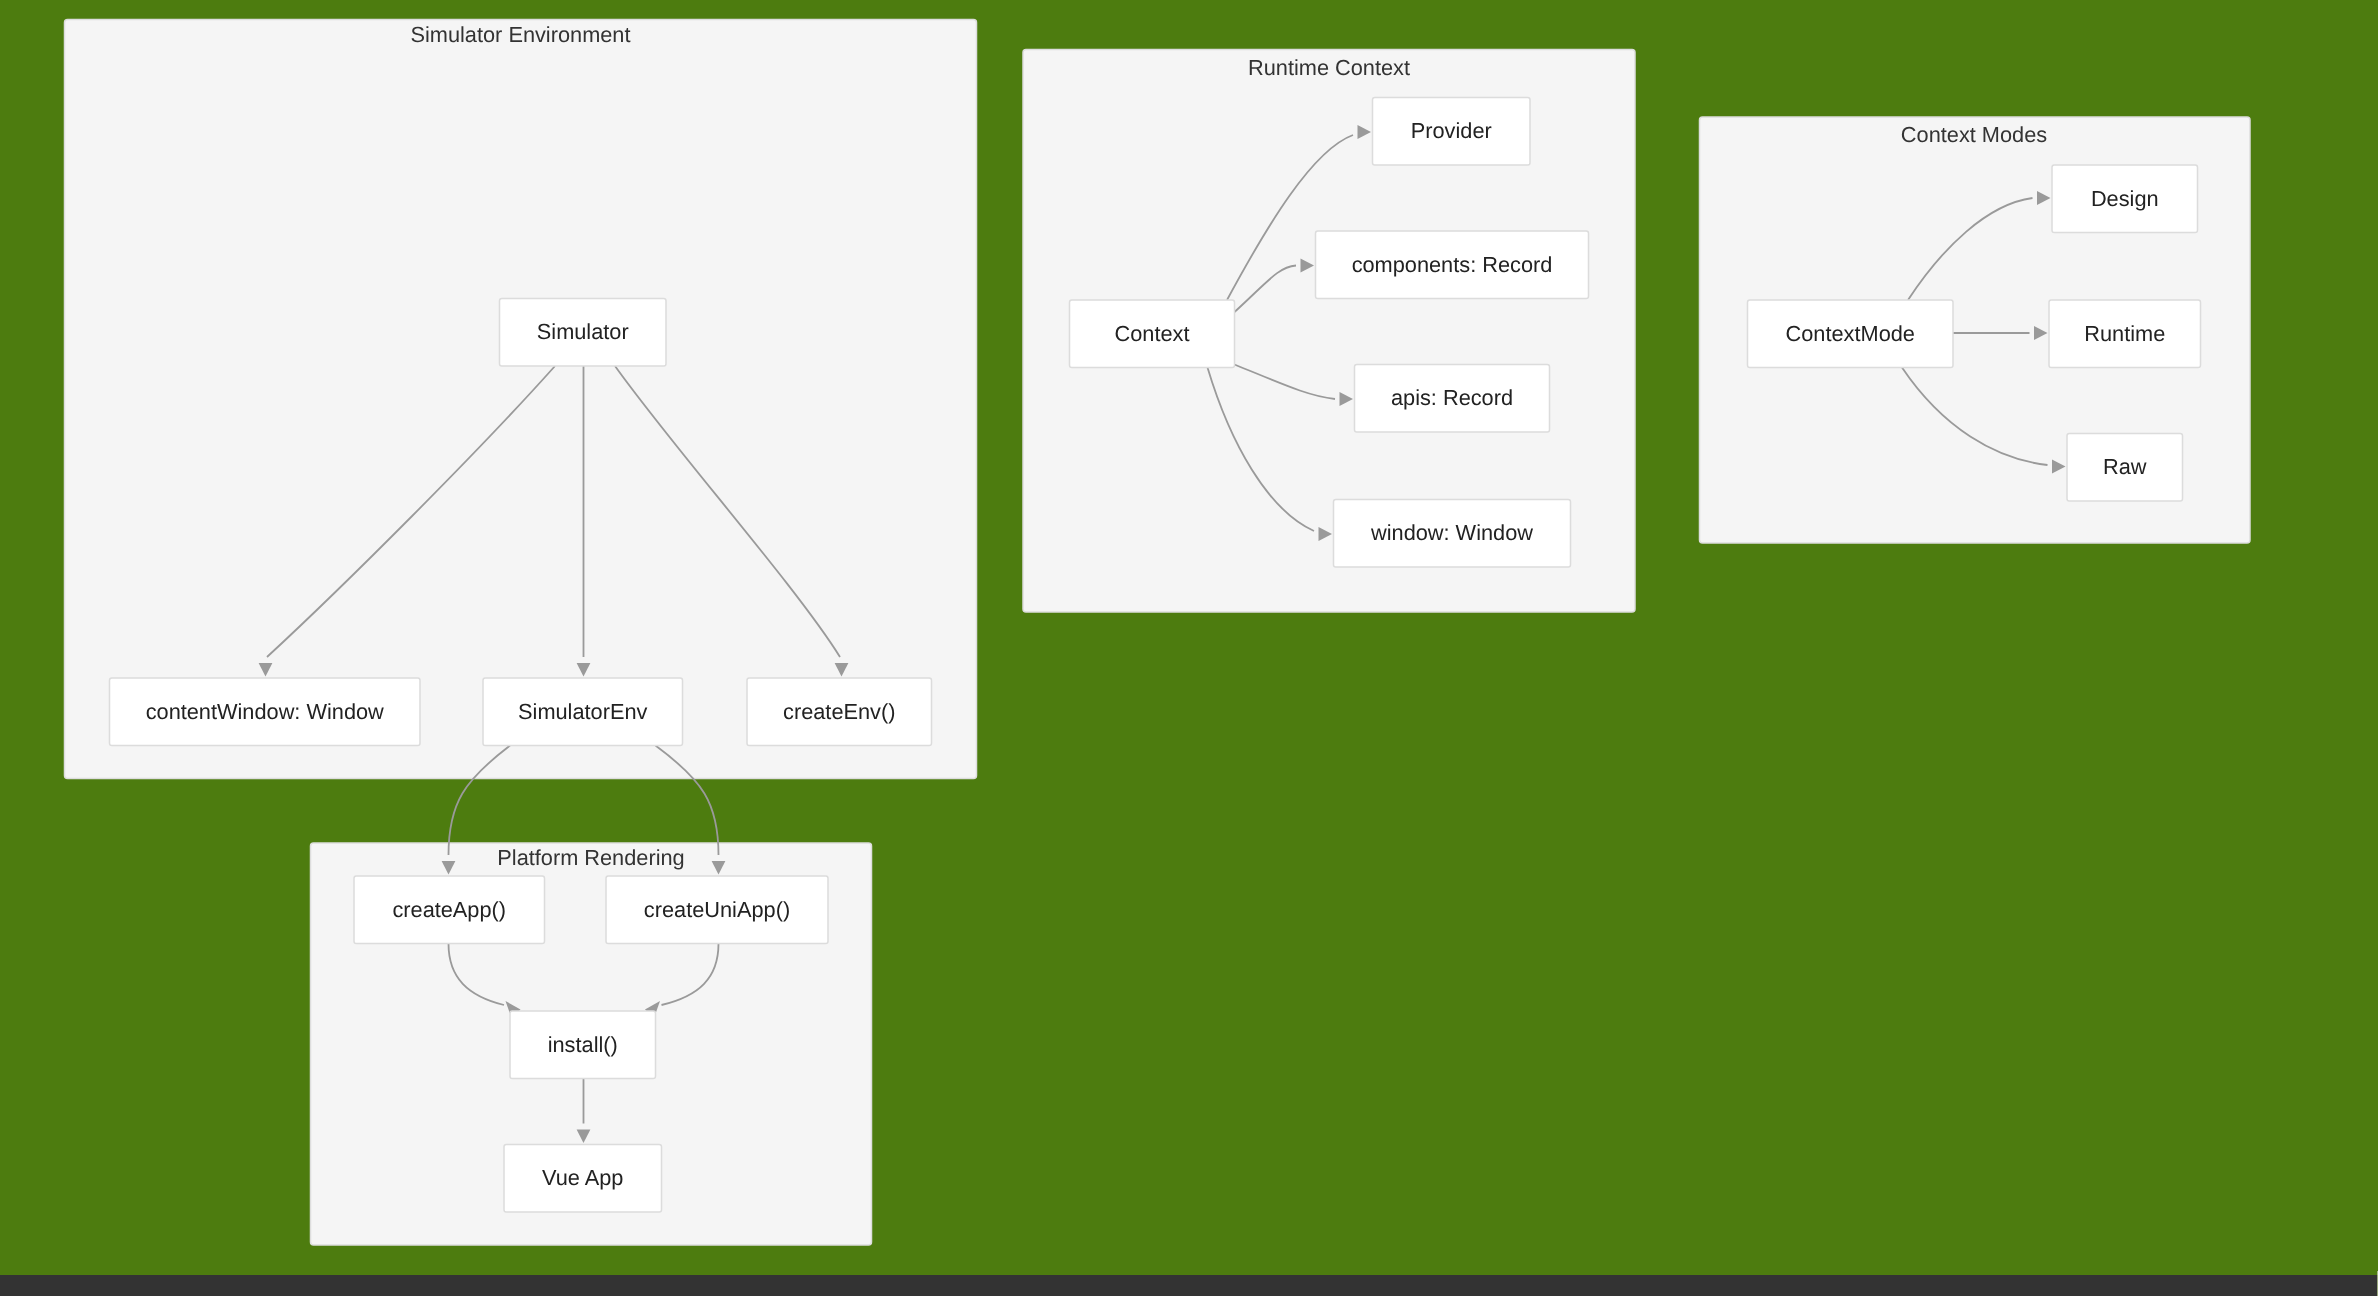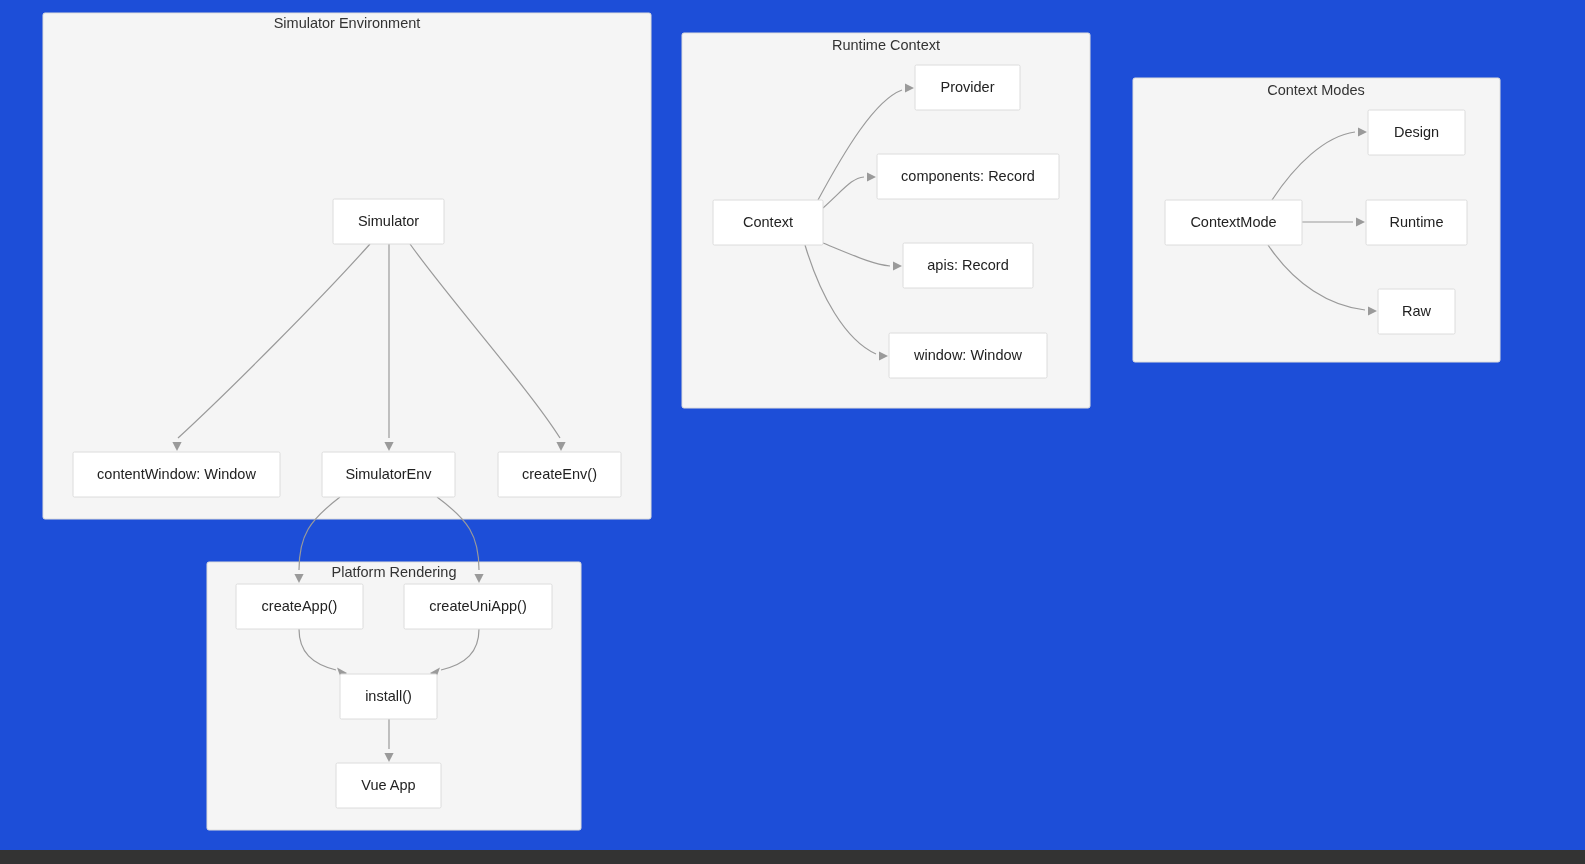--- a/index.html
+++ b/index.html
@@ -6,21 +6,21 @@
   html, body {
     margin: 0;
     padding: 0;
     background: #efedec;
     font-family: "Liberation Sans", sans-serif;
   }
   #stage {
     position: relative;
     width: 1585px;
     height: 864px;
-    background: #1d4ed8;
+    background: #4d7c0f;
     overflow: hidden;
   }
   #diagram-svg {
     position: absolute;
     top: 0;
     left: 0;
     width: 1585px;
     height: 864px;
     display: block;
   }

